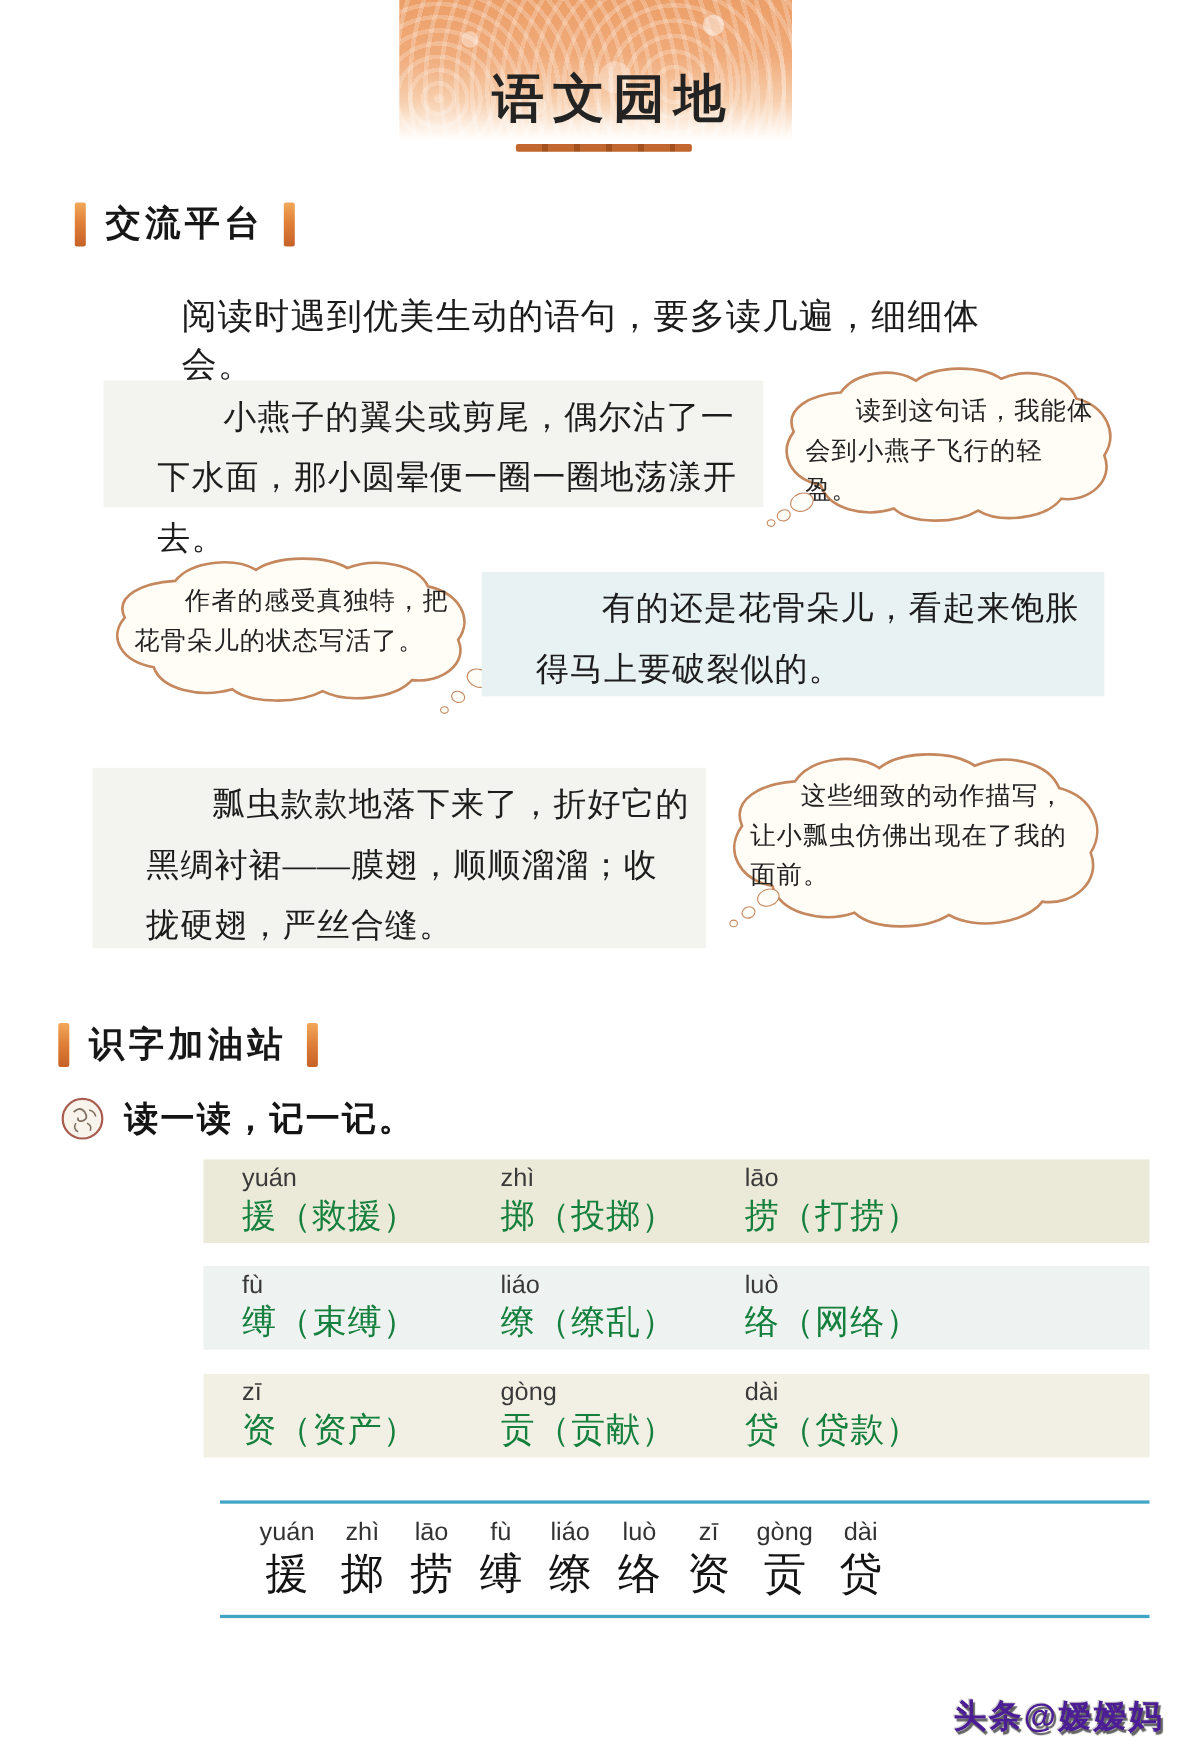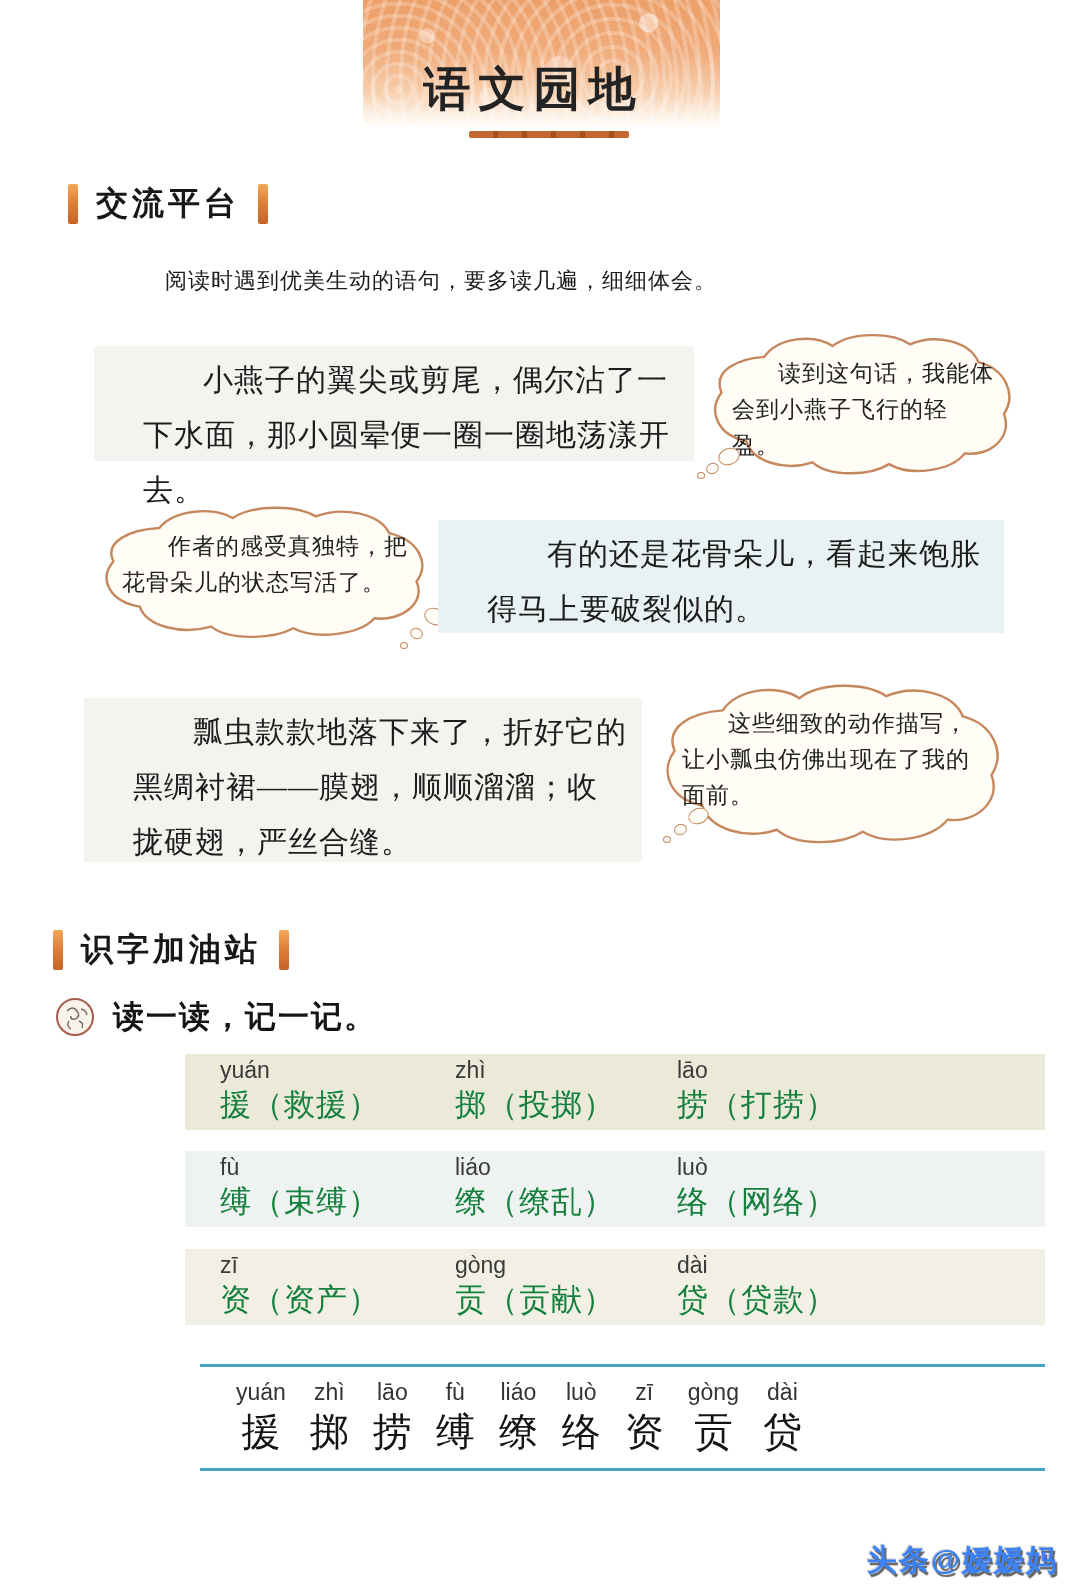--- a/index.html
+++ b/index.html
@@ -15,21 +15,21 @@
     background:
       radial-gradient(circle at 18% 28%, rgba(255,255,255,.4) 0 7px, rgba(255,255,255,0) 8px),
       radial-gradient(circle at 80% 18%, rgba(255,255,255,.45) 0 9px, rgba(255,255,255,0) 10px),
       radial-gradient(circle at 55% 55%, rgba(255,255,255,.3) 0 14px, rgba(255,255,255,0) 15px),
       radial-gradient(circle at 35% 75%, rgba(255,255,255,.3) 0 8px, rgba(255,255,255,0) 9px),
       repeating-radial-gradient(circle at 70% 60%, rgba(255,255,255,.22) 0 4px, rgba(255,255,255,0) 4px 14px),
       repeating-radial-gradient(circle at 10% 70%, rgba(255,255,255,.22) 0 4px, rgba(255,255,255,0) 4px 12px),
       linear-gradient(180deg, #ec9f68 0%, #f0ab7a 40%, #f7cfae 72%, #fdf0e4 90%, #ffffff 100%);
   }
   .page-title {
-    position:absolute; left:355px; top:58px; width:357px; text-align:center;
+    position:absolute; left:379px; top:58px; width:357px; text-align:center;
     font-size:47px; font-weight:600; color:#232323; letter-spacing:8px;
     font-family:"Liberation Serif", serif;
   }
   .title-underline {
     position:absolute; left:469px; top:131px; width:160px; height:7px;
     background:repeating-linear-gradient(90deg,#c2672f 0 24px,#a4511e 24px 29px);
     border-radius:2px;
   }
   
   .sec-head { position:absolute; display:flex; align-items:center; gap:18px;text-align:center; }
@@ -37,21 +37,21 @@
     width:10px; height:40px; border-radius:2px;
     background:linear-gradient(180deg,#f2a859 0%,#e0813a 45%,#c76227 100%);
   }
   .sec-label {
     font-family:"Liberation Sans", sans-serif; font-weight:700;
     font-size:32px; color:#171717; letter-spacing:4px;
   }
   
   .intro {
     position:absolute; left:165px; top:266px; width:790px;
-    font-size:22px; letter-spacing:1px; color:#1c1c1c;
+    font-size:32px; letter-spacing:1px; color:#1c1c1c;
   }
   .quote {
     position:absolute; font-size:30px; line-height:55px;
     color:#1d1d1d; letter-spacing:1px;padding-left:31px;
   }
   .quote .inner { text-indent:2em; padding:6px 14px 6px 18px; }
   .q1 { left:94px;  top:346px; width:600px; height:115px; background:#f3f3ef; }
   .q2 { left:438px; top:520px; width:566px; height:113px; background:#e9f2f2; }
   .q3 { left:84px;  top:698px; width:558px; height:164px; background:#f3f3ef; }
   
@@ -89,21 +89,21 @@
     position:absolute; left:236px; top:1378px; width:566px;
     display:flex; justify-content:space-between;
   }
   .sum-cell { display:flex; flex-direction:column; align-items:center; }
   .sum-pinyin { font-family:"Liberation Sans", sans-serif; font-size:23px; color:#333; line-height:28px; }
   .sum-char { font-size:39px; color:#141414; line-height:52px; }
   
   .watermark {
     position:absolute; right:22px; top:1540px;
     font-family:"Liberation Sans", sans-serif; font-size:30px; font-weight:700;
-    color:#3b82f6; letter-spacing:2px;
+    color:#4c1d95; letter-spacing:2px;
     text-shadow:2px 3px 1px rgba(70,70,70,.85), -1px -1px 0 rgba(160,160,160,.5);
   }
 </style>
 </head>
 <body>
 
 <div class="page">
 
   <div class="ornament"></div>
   <div class="page-title">语文园地</div>

